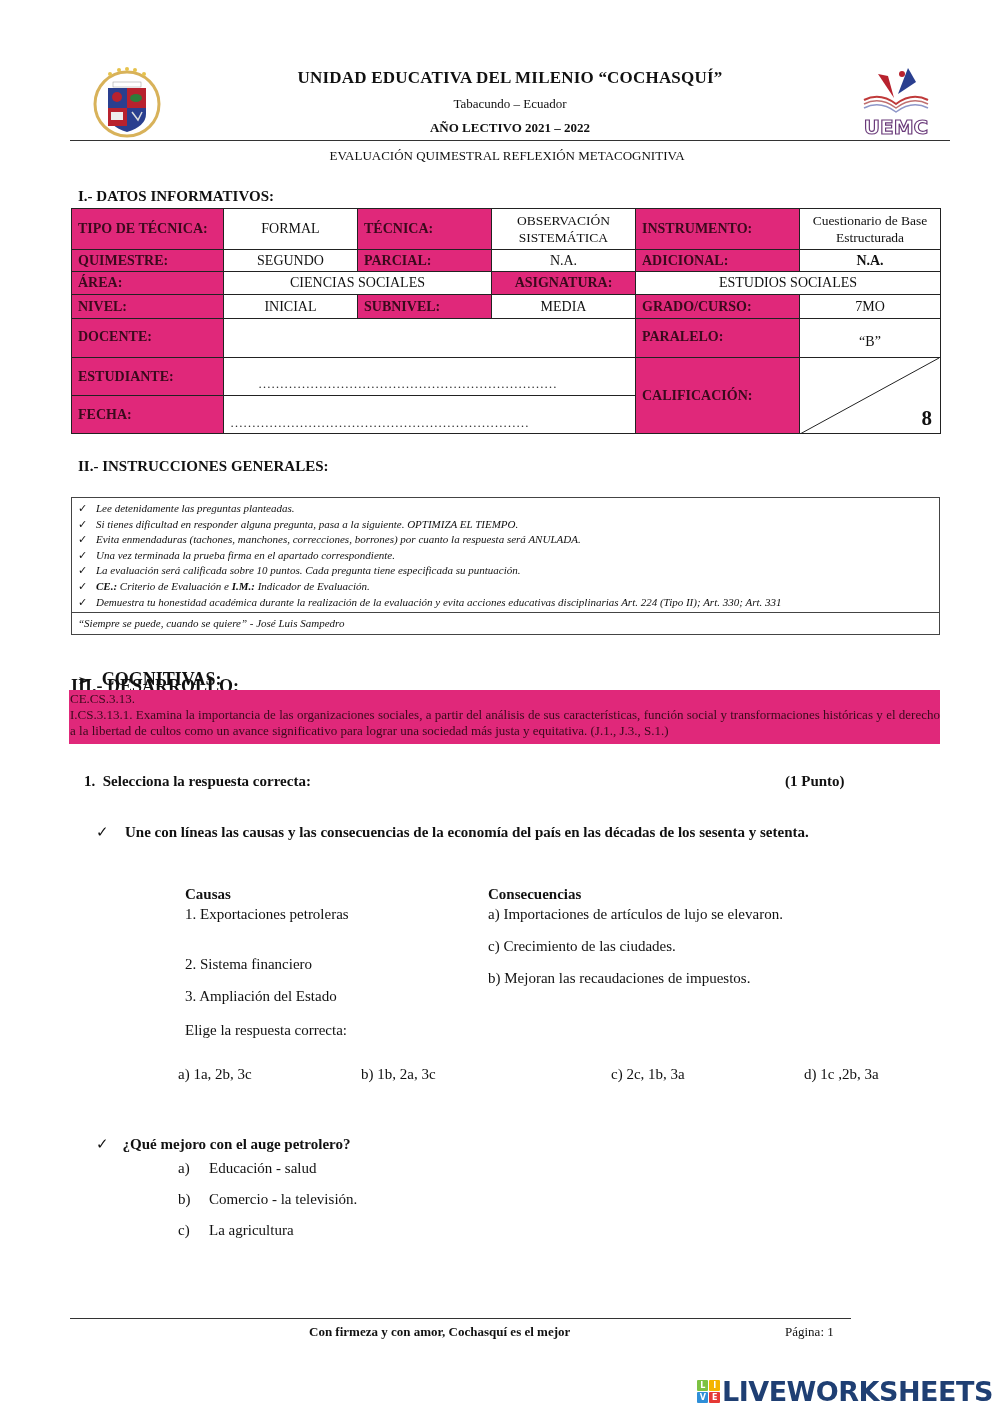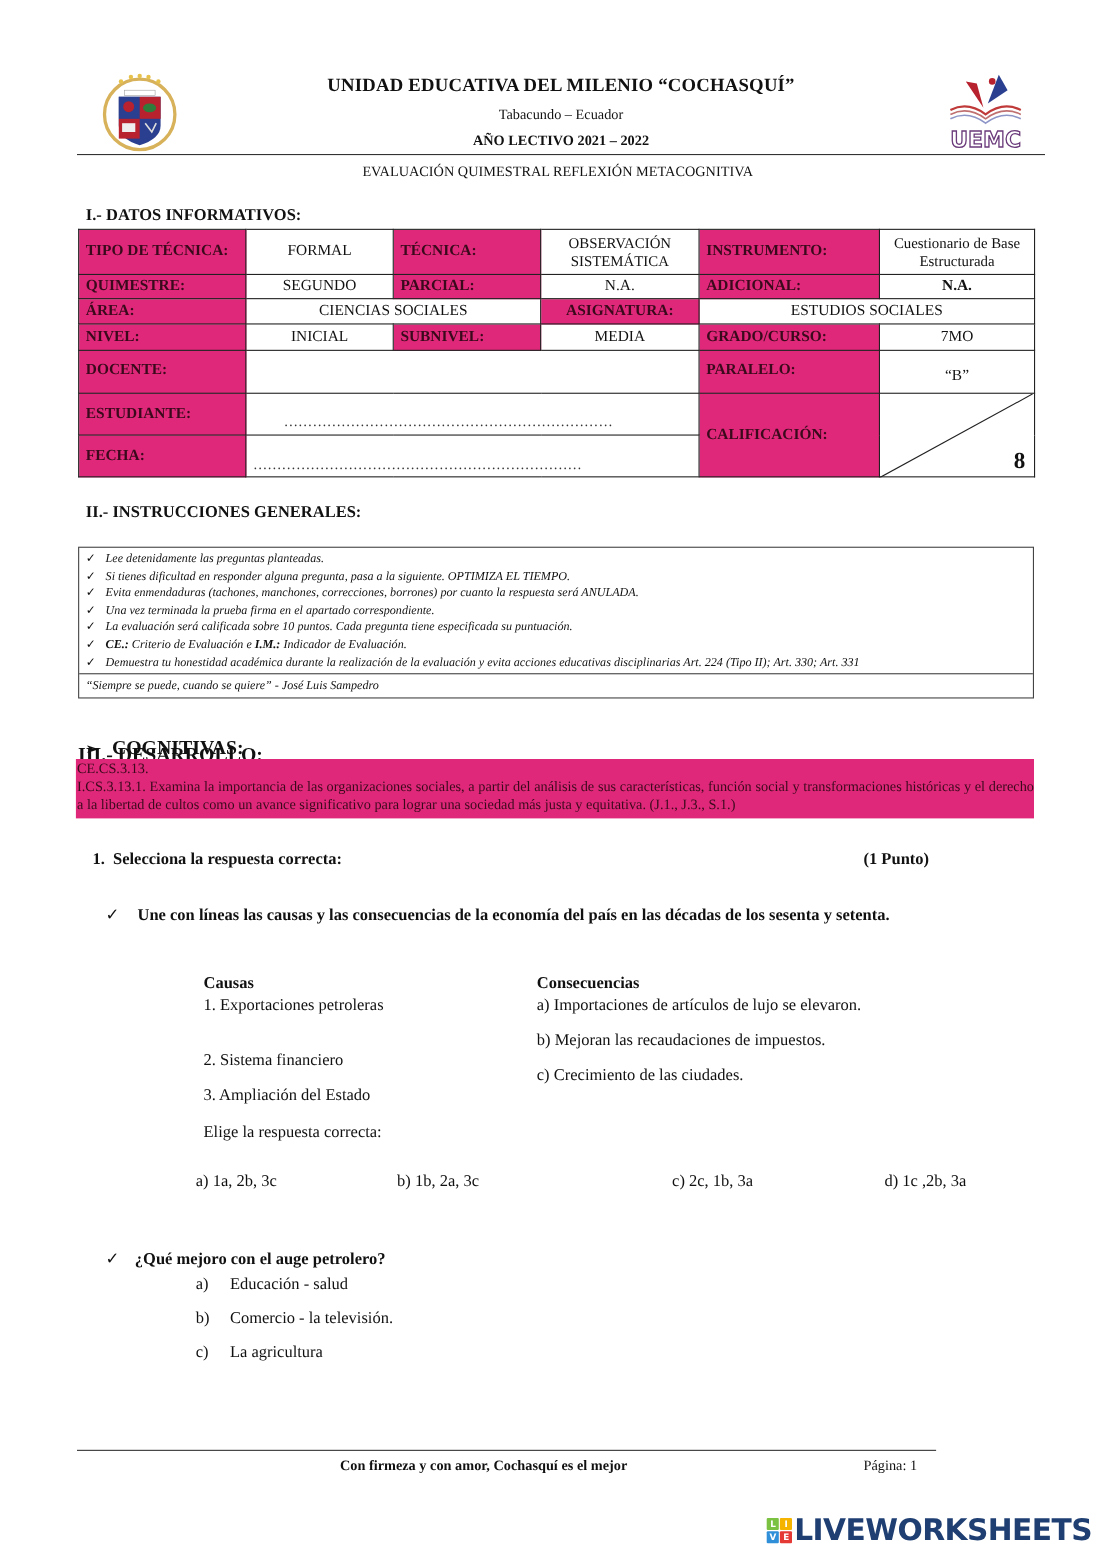--- a/index.html
+++ b/index.html
@@ -188,22 +188,22 @@
 
 <div class="abs q" style="left:185px;top:884px;">
   <div class="qb" style="line-height:20px;">Causas</div>
   <div style="line-height:20px;">1. Exportaciones petroleras</div>
   <div style="line-height:20px;margin-top:30px;">2. Sistema financiero</div>
   <div style="line-height:20px;margin-top:12px;">3. Ampliación del Estado</div>
 </div>
 <div class="abs q" style="left:488px;top:884px;">
   <div class="qb" style="line-height:20px;">Consecuencias</div>
   <div style="line-height:20px;">a) Importaciones de artículos de lujo se elevaron.</div>
+  <div style="line-height:20px;margin-top:12px;">c) Crecimiento de las ciudades.</div>
   <div style="line-height:20px;margin-top:12px;">b) Mejoran las recaudaciones de impuestos.</div>
-  <div style="line-height:20px;margin-top:12px;">c) Crecimiento de las ciudades.</div>
 </div>
 
 <div class="abs q" style="left:185px;top:1022px;">Elige la respuesta correcta:</div>
 
 <div class="abs q" style="left:178px;top:1066px;">a) 1a, 2b, 3c</div>
 <div class="abs q" style="left:361px;top:1066px;">b) 1b, 2a, 3c</div>
 <div class="abs q" style="left:611px;top:1066px;">c) 2c, 1b, 3a</div>
 <div class="abs q" style="left:804px;top:1066px;">d) 1c ,2b, 3a</div>
 
 <div class="abs q qb" style="left:96px;top:1135px;">

